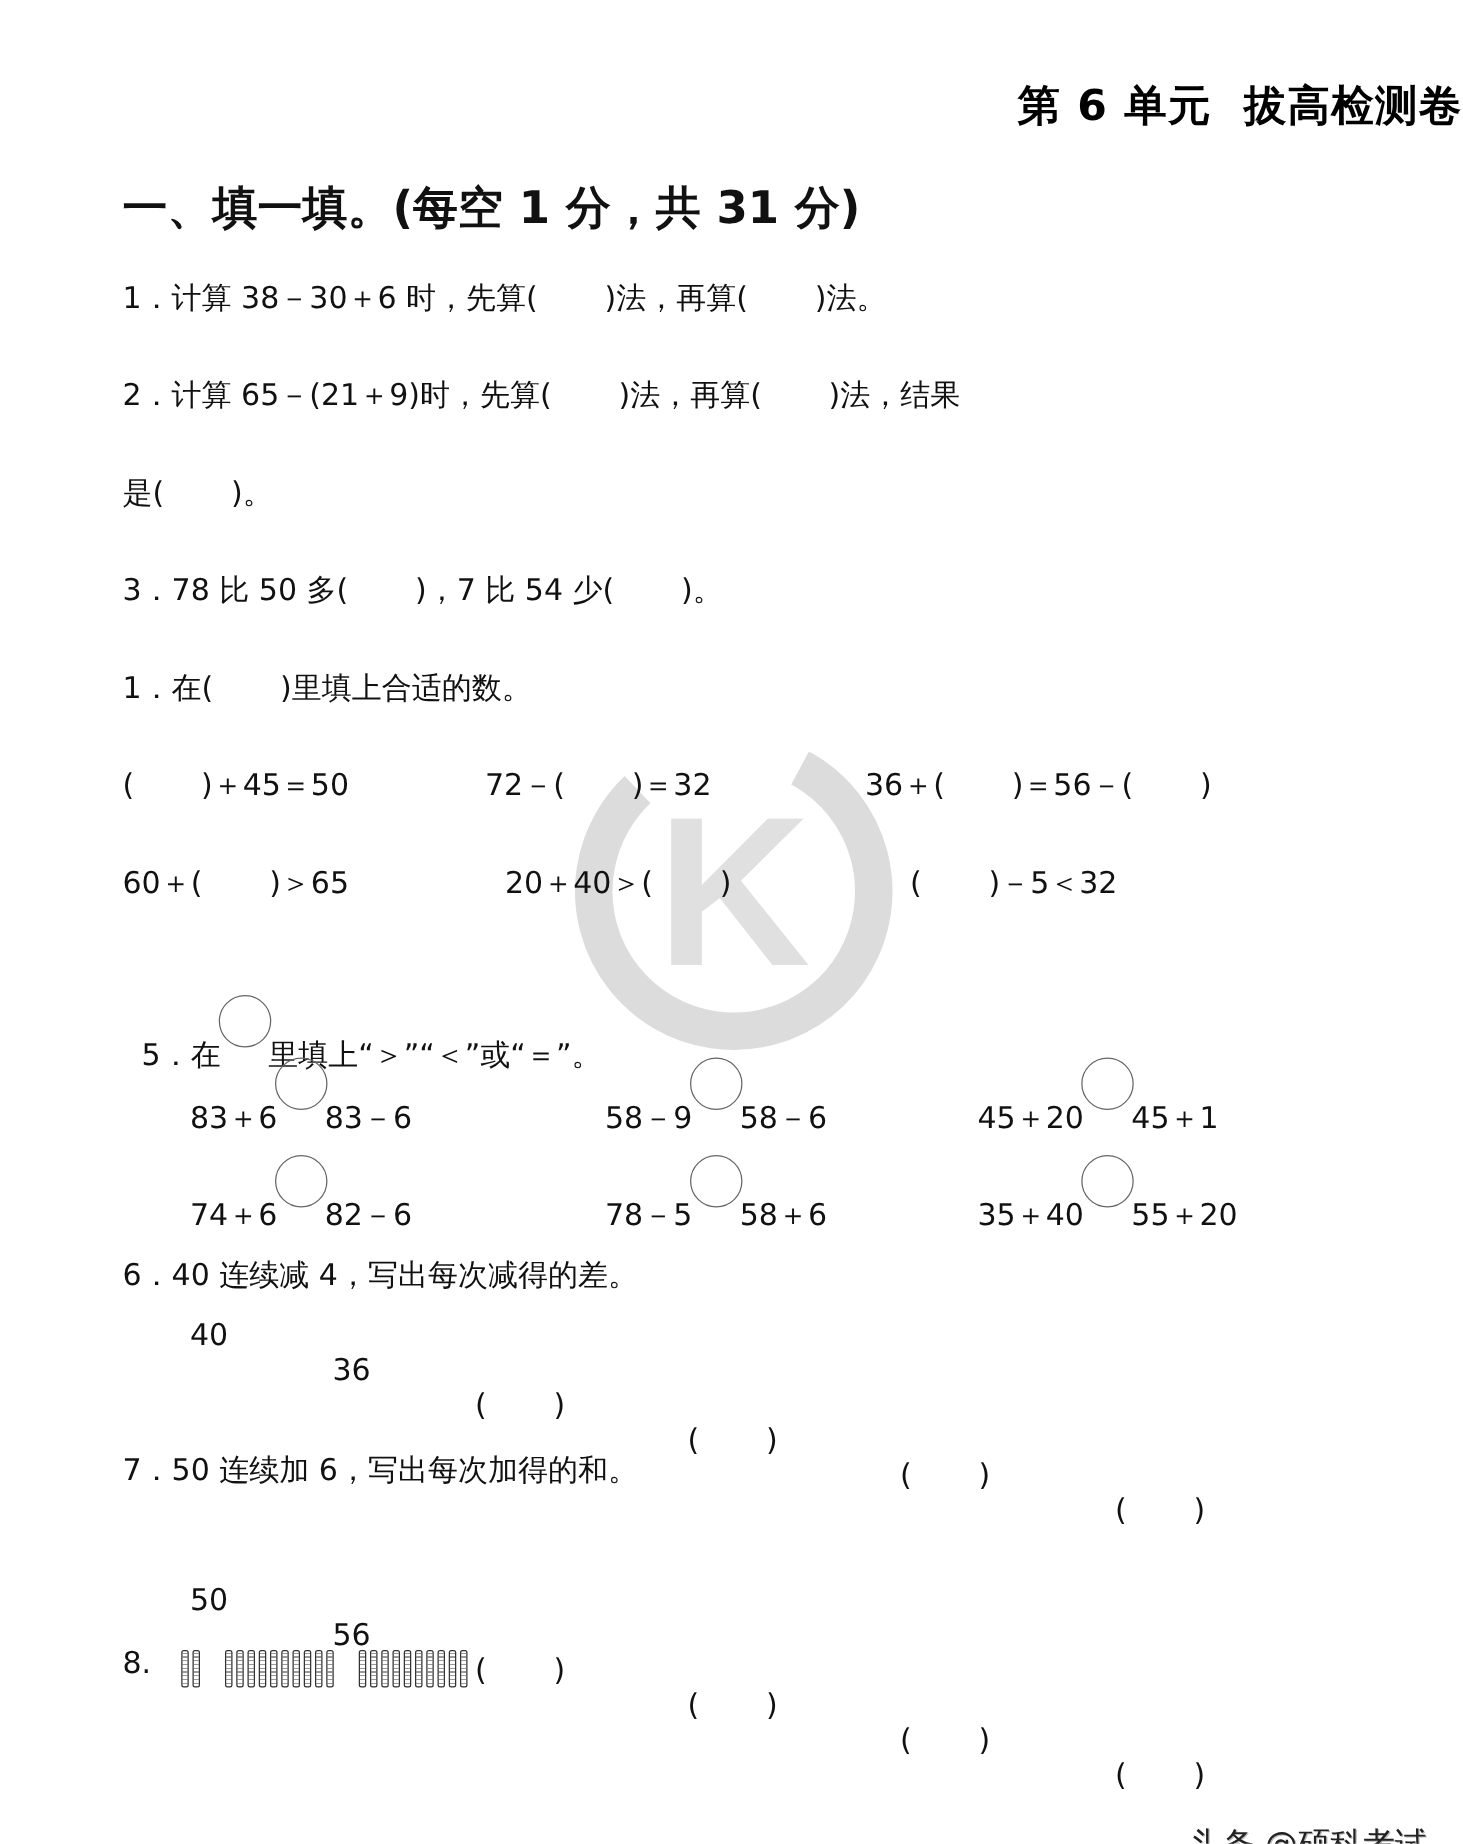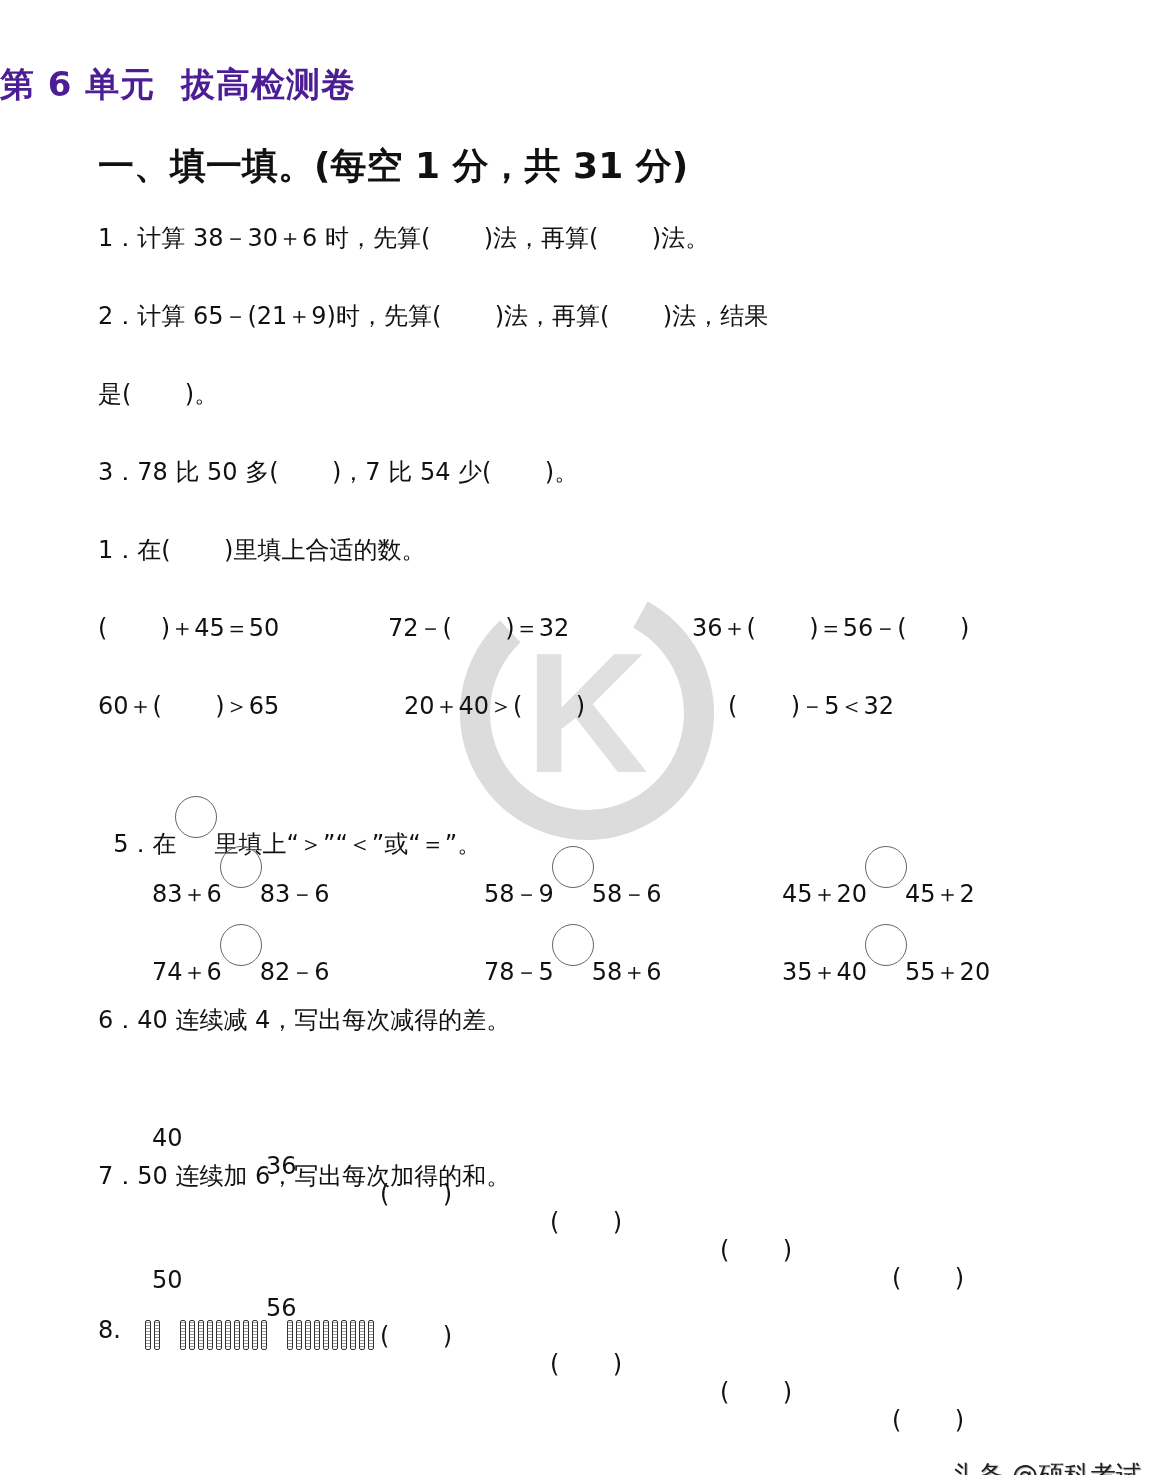--- a/index.html
+++ b/index.html
@@ -1,19 +1,19 @@
 <!DOCTYPE html>
 <html><head>
 <meta charset="utf-8">
 <style>
   html, body { margin:0; padding:0; background:#ffffff; }
   body { width:1170px; height:1475px; position:relative; overflow:hidden;
          font-family:"DejaVu Sans", "Liberation Sans", sans-serif; color:#111; }
   .abs { position:absolute; white-space:pre; }
-  .title { left:0; width:1170px; top:62px; text-align:left; font-size:34px; font-weight:bold; color:#4c1d95; letter-spacing:1px; }
+  .title { left:0; width:1170px; top:62px; text-align:right; font-size:34px; font-weight:bold; color:#000000; letter-spacing:1px; }
   .section { left:98px; top:142px; font-size:36px; font-weight:bold; }
   .line { left:98px; font-size:24px; }
   .circle { display:inline-block; width:40px; height:40px; border:1.5px solid #666; border-radius:50%; vertical-align:14px; margin:0 -2px; }
   .seq span { position:absolute; }
   .watermark { position:absolute; left:456px; top:582px; width:262px; height:262px; pointer-events:none; }
   .sticks { left:145px; top:1318px; height:32px; display:flex; gap:3px; align-items:flex-end; }
   .stick { width:6px; height:30px; border:1.5px solid #333; border-radius:2px; background:repeating-linear-gradient(0deg,#fff 0 2px,#999 2px 3px); box-sizing:border-box; }
   .gap { width:14px; }
   .footer { right:28px; top:1418px; font-size:26px; color:#222; text-shadow:1px 1px 0 #bbb;margin-top:40px; }
 </style>
@@ -40,27 +40,27 @@
 <div class="abs line" style="top:690px;left:98px">60＋(       )＞65</div>
 <div class="abs line" style="top:690px;left:404px">20＋40＞(       )</div>
 <div class="abs line" style="top:690px;left:728px">(       )－5＜32</div>
 
 <div class="abs line" style="top:768px">
   <span>5．在</span><span class="circle"></span><span>里填上“＞”“＜”或“＝”。</span>
 </div>
 
 <div class="abs line" style="top:846px;left:152px"><span>83＋6</span><span class="circle"></span><span>83－6</span></div>
 <div class="abs line" style="top:846px;left:484px"><span>58－9</span><span class="circle"></span><span>58－6</span></div>
-<div class="abs line" style="top:846px;left:782px"><span>45＋20</span><span class="circle"></span><span>45＋2</span></div>
+<div class="abs line" style="top:846px;left:782px"><span>45＋20</span><span class="circle"></span><span>45＋1</span></div>
 <div class="abs line" style="top:924px;left:152px"><span>74＋6</span><span class="circle"></span><span>82－6</span></div>
 <div class="abs line" style="top:924px;left:484px"><span>78－5</span><span class="circle"></span><span>58＋6</span></div>
 <div class="abs line" style="top:924px;left:782px"><span>35＋40</span><span class="circle"></span><span>55＋20</span></div>
 
 <div class="abs line" style="top:1004px">6．40 连续减 4，写出每次减得的差。</div>
-<div class="abs line seq" style="top:1096px;left:0;width:1106px;height:44px">
+<div class="abs line seq" style="top:1026px;left:0;width:1106px;height:44px">
   <span style="left:152px">40</span>
   <span style="left:266px">36</span>
   <span style="left:380px">(       )</span>
   <span style="left:550px">(       )</span>
   <span style="left:720px">(       )</span>
   <span style="left:892px">(       )</span>
 </div>
 
 <div class="abs line" style="top:1160px">7．50 连续加 6，写出每次加得的和。</div>
 <div class="abs line seq" style="top:1238px;left:0;width:1170px;height:44px">

